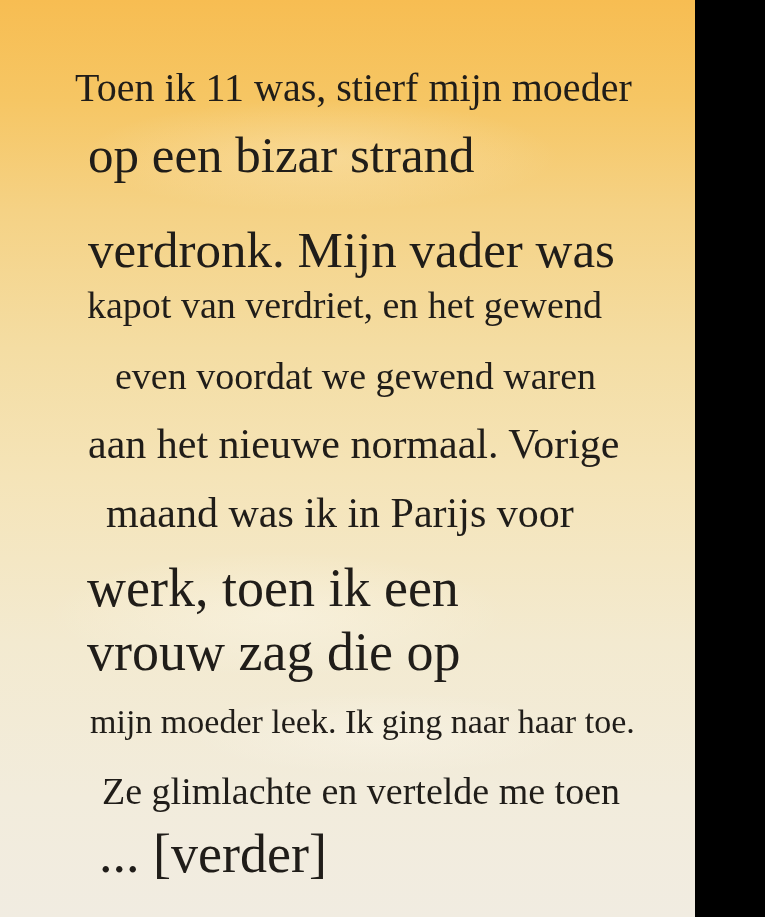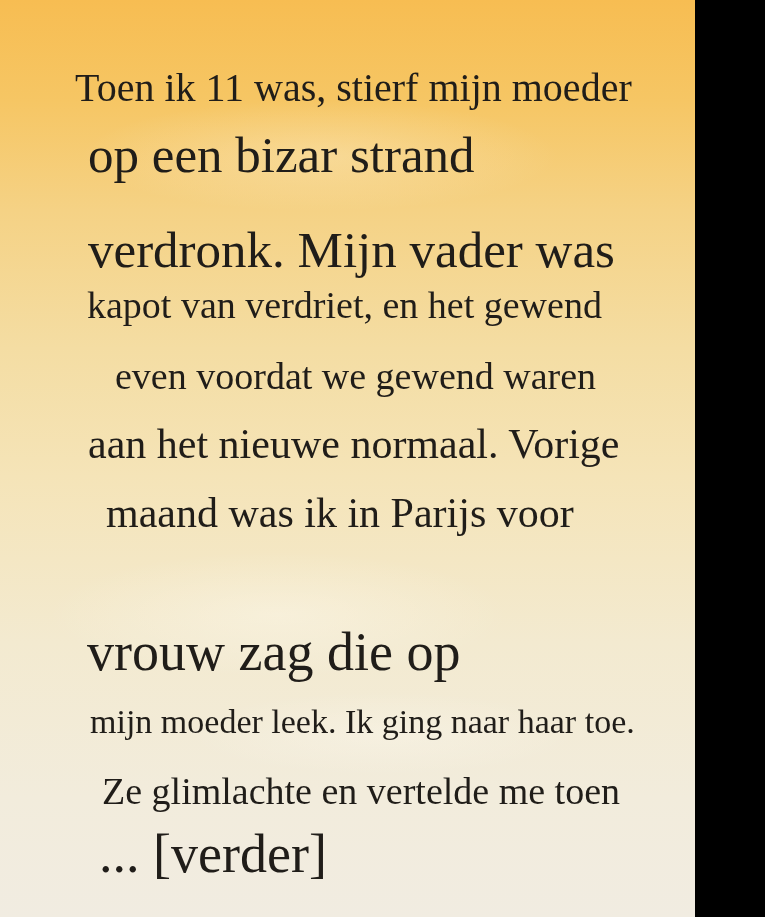--- a/index.html
+++ b/index.html
@@ -53,17 +53,18 @@
 <body>
 
 <div class="canvas">
   <div class="line l1">Toen ik 11 was, stierf mijn moeder</div>
   <div class="line l2">op een bizar strand</div>
   <div class="line l3">verdronk. Mijn vader was</div>
   <div class="line l4">kapot van verdriet, en het gewend</div>
   <div class="line l5">even voordat we gewend waren</div>
   <div class="line l6">aan het nieuwe normaal. Vorige</div>
   <div class="line l7">maand was ik in Parijs voor</div>
+  <div class="line l8">werk, toen ik een</div>
   <div class="line l10">mijn moeder leek. Ik ging naar haar toe.</div>
   <div class="line l9">vrouw zag die op</div>
   <div class="line l11">Ze glimlachte en vertelde me toen</div>
   <div class="line l12">... [verder]</div>
 </div>
 
 </body></html>

